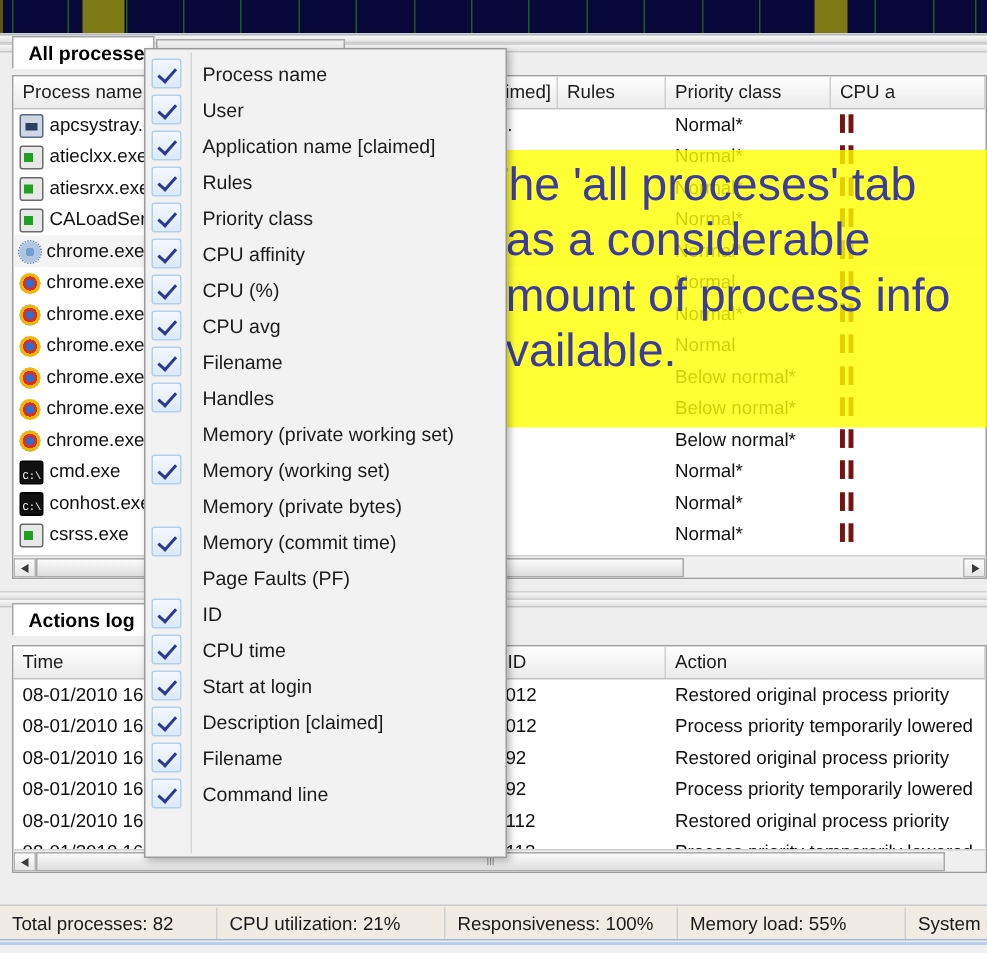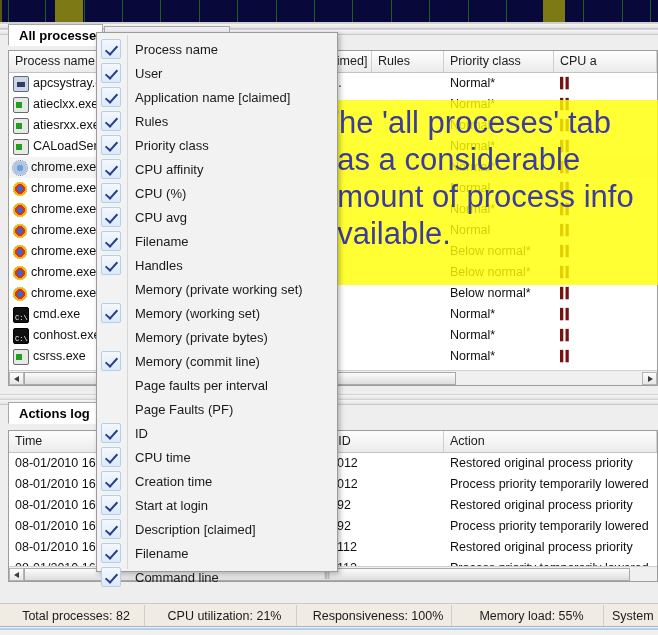--- a/index.html
+++ b/index.html
@@ -288,21 +288,20 @@
   .status-cell {
     font-size: 12.5px;
     color: #1a1a1a;
     padding-left: 8px;
     border-right: 1px solid #cfcfcf;
     line-height: 22px;
     height: 22px;
     box-sizing: border-box;
     flex: 0 0 auto;
     white-space: nowrap;
-    text-align: center;
   }
   .status-cell:last-child { border-right: none; }
   #bottom-edge {
     position: absolute; left: 0; bottom: 0; width: 658px; height: 8px;
     background: #f0f0f0;
     border-top: 1px solid #9fb6d4;
   }
   #bottom-edge::after {
     content: ""; position: absolute; left: 0; top: 1px; width: 658px; height: 2px;
     background: #b9cde6;
@@ -652,41 +651,33 @@
       <div class="menu-item">
         <span class="menu-check on"></span>
         <span class="menu-label">Memory (working set)</span>
       </div>
       <div class="menu-item">
         <span class="menu-check"></span>
         <span class="menu-label">Memory (private bytes)</span>
       </div>
       <div class="menu-item">
         <span class="menu-check on"></span>
-        <span class="menu-label">Memory (commit line)</span>
-      </div>
-      <div class="menu-item">
-        <span class="menu-check"></span>
-        <span class="menu-label">Page faults per interval</span>
+        <span class="menu-label">Memory (commit time)</span>
       </div>
       <div class="menu-item">
         <span class="menu-check"></span>
         <span class="menu-label">Page Faults (PF)</span>
       </div>
       <div class="menu-item">
         <span class="menu-check on"></span>
         <span class="menu-label">ID</span>
       </div>
       <div class="menu-item">
         <span class="menu-check on"></span>
         <span class="menu-label">CPU time</span>
-      </div>
-      <div class="menu-item">
-        <span class="menu-check on"></span>
-        <span class="menu-label">Creation time</span>
       </div>
       <div class="menu-item">
         <span class="menu-check on"></span>
         <span class="menu-label">Start at login</span>
       </div>
       <div class="menu-item">
         <span class="menu-check on"></span>
         <span class="menu-label">Description [claimed]</span>
       </div>
       <div class="menu-item">

